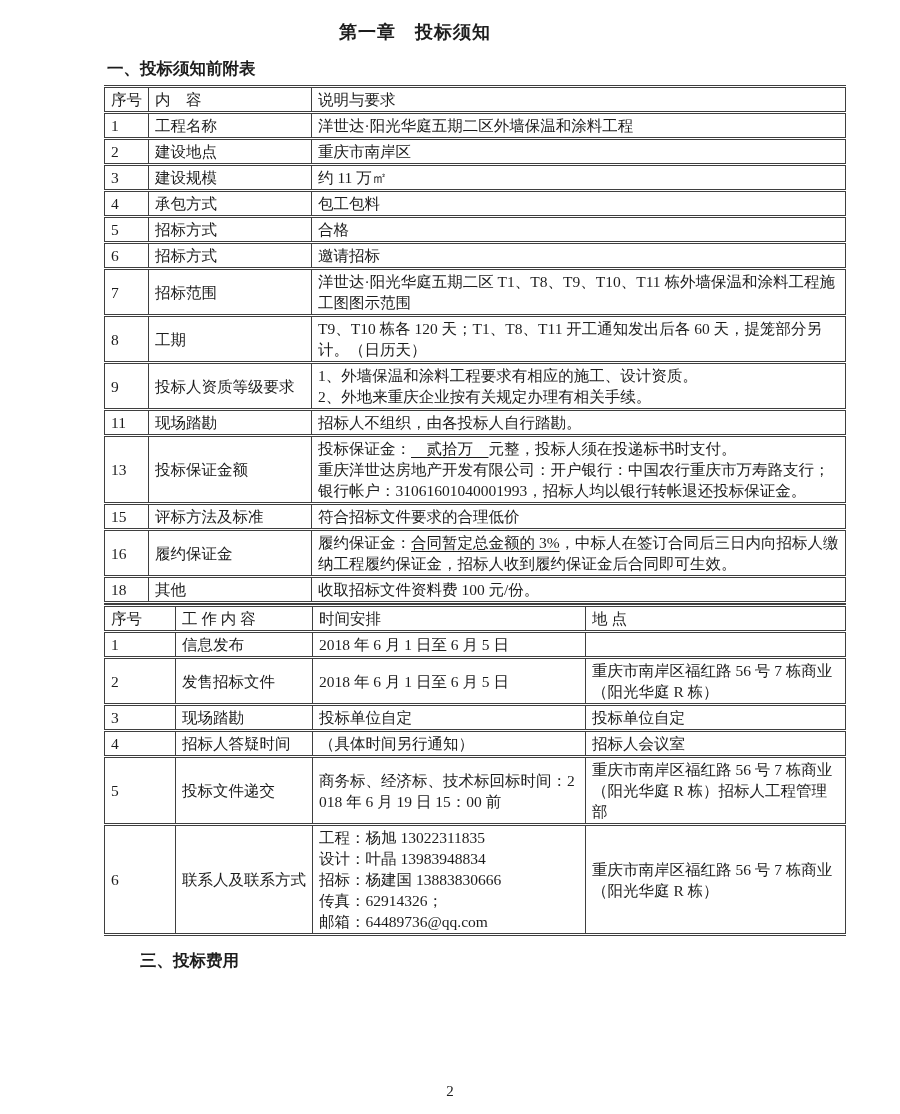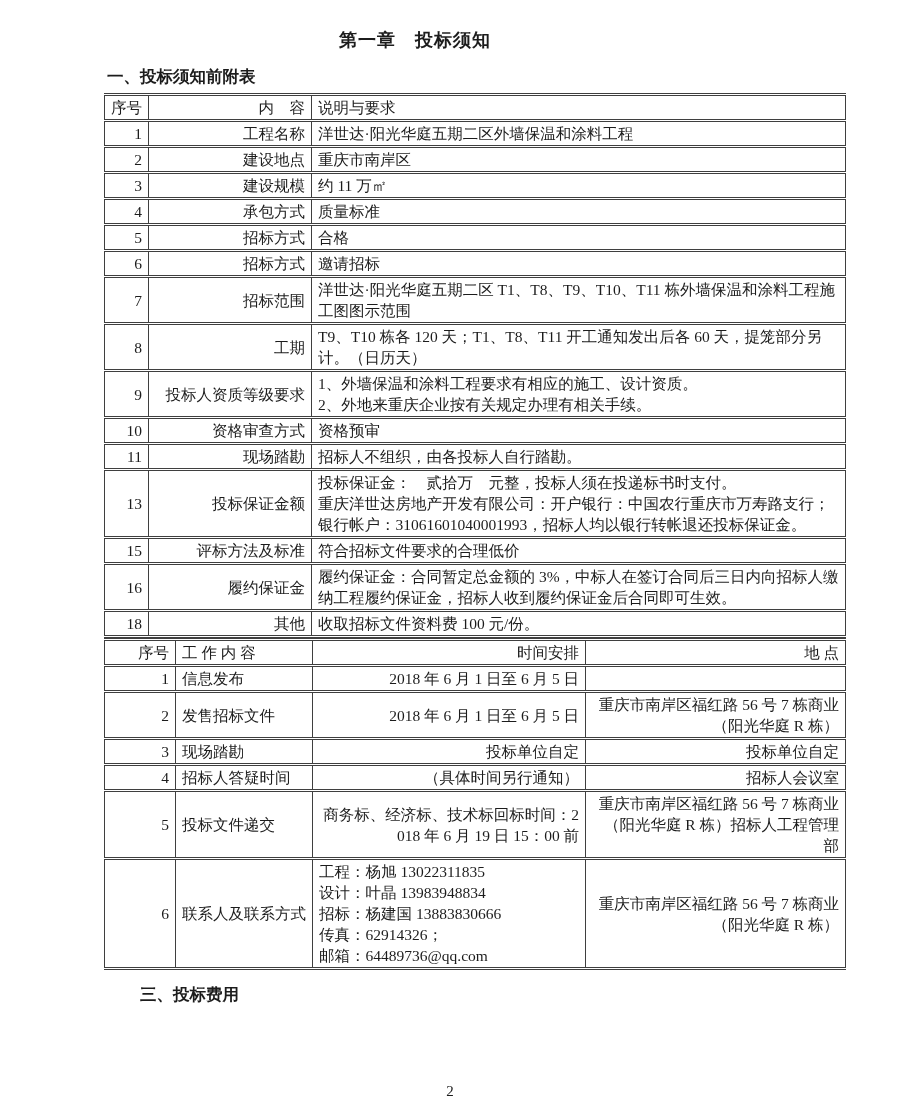--- a/index.html
+++ b/index.html
@@ -5,21 +5,21 @@
   html,body{margin:0;padding:0;background:#ffffff;}
   .page{
     position:relative;
     width:900px;height:1114px;
     background:#ffffff;
     color:#1c1c1c;
     font-family:"Liberation Serif","DejaVu Serif",serif;
     overflow:hidden;
   }
   .doc-title{
-    padding-top:28px;
+    padding-top:20px;
     width:830px;
     text-align:center;
     font-size:18px;
     font-weight:bold;
     letter-spacing:1px;
   }
   .sec-heading{
     font-size:16.5px;
     font-weight:bold;
     margin:14px 4px 5px 107px;
@@ -35,23 +35,23 @@
   td{
     border-left:1px solid #3f3f3f;
     border-right:1px solid #3f3f3f;
     border-top:3px double #3f3f3f;
     border-bottom:3px double #3f3f3f;
     padding:1px 6px;
     line-height:21px;
     vertical-align:middle;
     word-break:break-all;
   }
-  td.c{text-align:right;margin-top:12px;}
+  td.c{text-align:left;margin-top:12px;}
   td.l{text-align:left;}
-  .u{text-underline-offset:3px;text-align:center;}
+  .u{text-decoration:underline;text-underline-offset:3px;text-align:center;}
   .page-num{
     position:absolute;
     bottom:14px;left:0;
     width:100%;
     text-align:center;
     font-size:15px;
   }
 </style>
 </head>
 <body>
@@ -85,21 +85,21 @@
       <td class="l">重庆市南岸区</td>
     </tr>
     <tr>
       <td class="c">3</td>
       <td class="c">建设规模</td>
       <td class="l">约 11 万㎡</td>
     </tr>
     <tr>
       <td class="c">4</td>
       <td class="c">承包方式</td>
-      <td class="l">质量标准</td>
+      <td class="l">包工包料</td>
     </tr>
     <tr>
       <td class="c">5</td>
       <td class="c">招标方式</td>
       <td class="l">合格</td>
     </tr>
     <tr>
       <td class="c">6</td>
       <td class="c">招标方式</td>
       <td class="l">邀请招标</td>
@@ -114,25 +114,20 @@
       <td class="c">工期</td>
       <td class="l">T9、T10 栋各 120 天；T1、T8、T11 开工通知发出后各 60 天，提笼部分另计。（日历天）</td>
     </tr>
     <tr>
       <td class="c">9</td>
       <td class="c">投标人资质等级要求</td>
       <td class="l">
         <div>1、外墙保温和涂料工程要求有相应的施工、设计资质。</div>
         <div>2、外地来重庆企业按有关规定办理有相关手续。</div>
       </td>
-    </tr>
-    <tr>
-      <td class="c">10</td>
-      <td class="c">资格审查方式</td>
-      <td class="l">资格预审</td>
     </tr>
     <tr>
       <td class="c">11</td>
       <td class="c">现场踏勘</td>
       <td class="l">招标人不组织，由各投标人自行踏勘。</td>
     </tr>
     <tr>
       <td class="c">13</td>
       <td class="c">投标保证金额</td>
       <td class="l">

